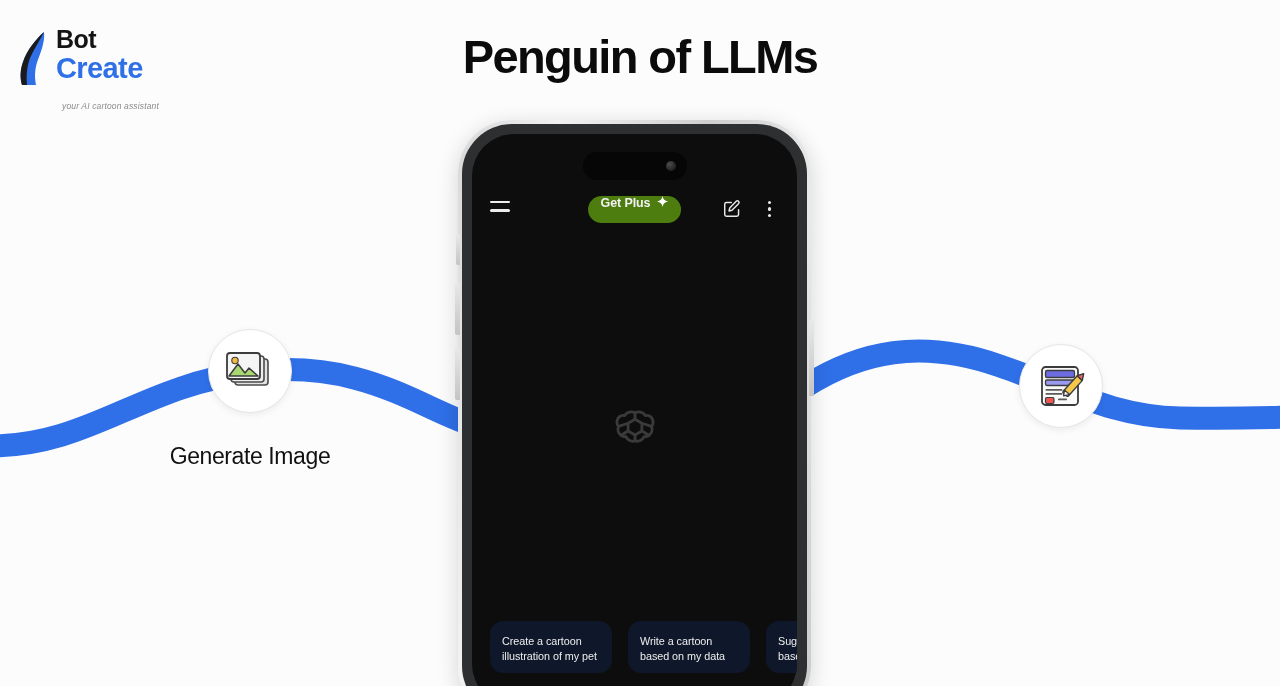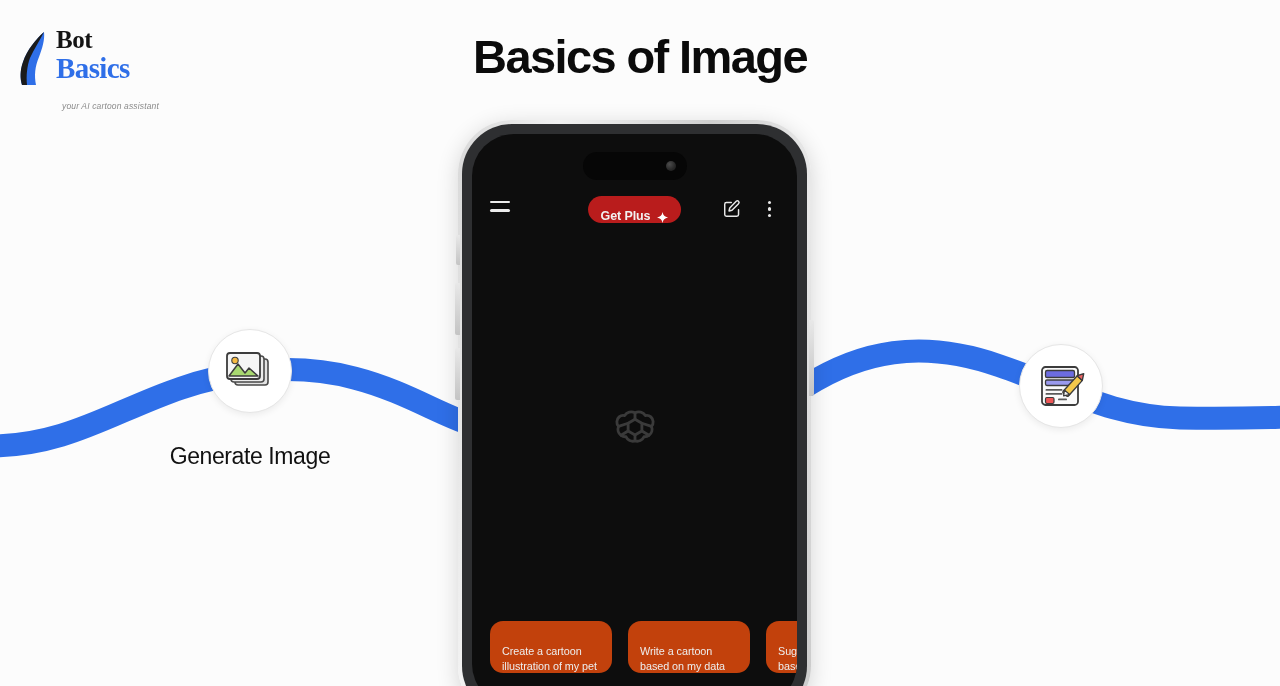--- a/index.html
+++ b/index.html
@@ -23,21 +23,21 @@
     z-index: 1;
   }
 
   
   #logo {
     position: absolute; left: 14px; top: 26px;
     width: 200px; height: 72px;
     z-index: 6;
   }
   .logo-bird { position: absolute; left: 0; top: 4px; width: 44px; height: 58px; }
-  .logo-text { position: absolute; left: 42px; top: 0px; font-family: Liberation Serif, serif; }
+  .logo-text { position: absolute; left: 42px; top: 0px; }
   .logo-bot {
     font-size: 25px; font-weight: bold; color: #141414;
     letter-spacing: -0.5px; line-height: 27px;
   }
   .logo-penguin {
     font-size: 29px; font-weight: bold; color: #2F6FE8;
     letter-spacing: -0.6px; line-height: 30px;
   }
   .logo-tag {
     position: absolute; left: 48px; top: 75px;
@@ -131,22 +131,22 @@
     width: 22px; height: 16px;
   }
   .menu-line { width: 20px; height: 2.4px; background: #ECECEC; border-radius: 2px; }
   .menu-line:first-child { margin-bottom: 6px; }
 
   #get-plus-pill {
     position: absolute; left: 50%; transform: translateX(-50%);
     top: 3px;
     height: 27px; padding: 0 13px;
     border-radius: 16px;
-    background: #b91c1c;
-    display: flex; align-items: flex-end; gap: 7px;
+    background: #4d7c0f;
+    display: flex; align-items: flex-start; gap: 7px;
   }
   #get-plus-label {
     font-size: 12.5px; font-weight: bold; color: #F2F2F2;
     letter-spacing: -0.1px;
   }
   #compose-icon { position: absolute; right: 55px; top: 6px; }
   #kebab-icon {
     position: absolute; right: 26px; top: 8px;
     display: flex; flex-direction: column; gap: 3.2px; align-items: center;
   }
@@ -160,22 +160,22 @@
   }
 
   
   #chip-row {
     position: absolute; left: 18px; top: 487px;
     display: flex; gap: 16px;
   }
   .chip {
     width: 122px; height: 52px;
     border-radius: 13px;
-    background: #c2410c;
-    padding: 23px 12px 0 12px;
+    background: #0f172a;
+    padding: 13px 12px 0 12px;
     flex: 0 0 auto;
   }
   .chip-text {
     font-size: 10.8px; line-height: 14.5px;
     color: #EDEDED; letter-spacing: -0.05px;
   }
 </style>
 </head>
 <body>
 
@@ -186,26 +186,26 @@
     <path d="M 806 386 C 860 352 920 338 1000 366 C 1070 390 1110 416 1180 418 C 1230 419 1260 418 1290 417" fill="none" stroke="#2F6FE8" stroke-width="23" stroke-linecap="butt"></path>
   </svg>
 
   <div id="logo">
     <svg class="logo-bird" viewBox="0 0 44 58">
       <path d="M30 2 C22 9 13 20 9 32 C6 41 6 49 8 55 L22 55 C20 46 21 36 25 27 C28 19 31 10 30 2 Z" fill="#2F6FE8"></path>
       <path d="M30 2 C26 10 20 19 16 28 C13 36 12 46 13 55 L8 55 C6 48 6 40 9 32 C13 20 22 9 30 2 Z" fill="#1B1B1B"></path>
     </svg>
     <div class="logo-text">
       <div class="logo-bot">Bot</div>
-      <div class="logo-penguin">Basics</div>
+      <div class="logo-penguin">Create</div>
     </div>
     <div class="logo-tag">your AI cartoon assistant</div>
   </div>
 
-  <div id="page-title">Basics of Image</div>
+  <div id="page-title">Penguin of LLMs</div>
 
   <div class="badge" id="badge-image">
     <svg width="52" height="52" viewBox="0 0 52 52">
       <rect x="11" y="14" width="33" height="26" rx="3" fill="#E3E3E3" stroke="#4A4A4A" stroke-width="1.6"></rect>
       <rect x="7" y="11" width="33" height="26" rx="3" fill="#EDEDED" stroke="#4A4A4A" stroke-width="1.6"></rect>
       <rect x="3" y="8" width="33" height="26" rx="3" fill="#F5F5F5" stroke="#3C3C3C" stroke-width="1.8"></rect>
       <circle cx="11" cy="15.5" r="3.2" fill="#F5B942" stroke="#3C3C3C" stroke-width="1.1"></circle>
       <path d="M5 31 L14 19 L21 28 L25 23 L34 31 Z" fill="#A8D870" stroke="#3C3C3C" stroke-width="1.5" stroke-linejoin="round"></path>
     </svg>
   </div>

